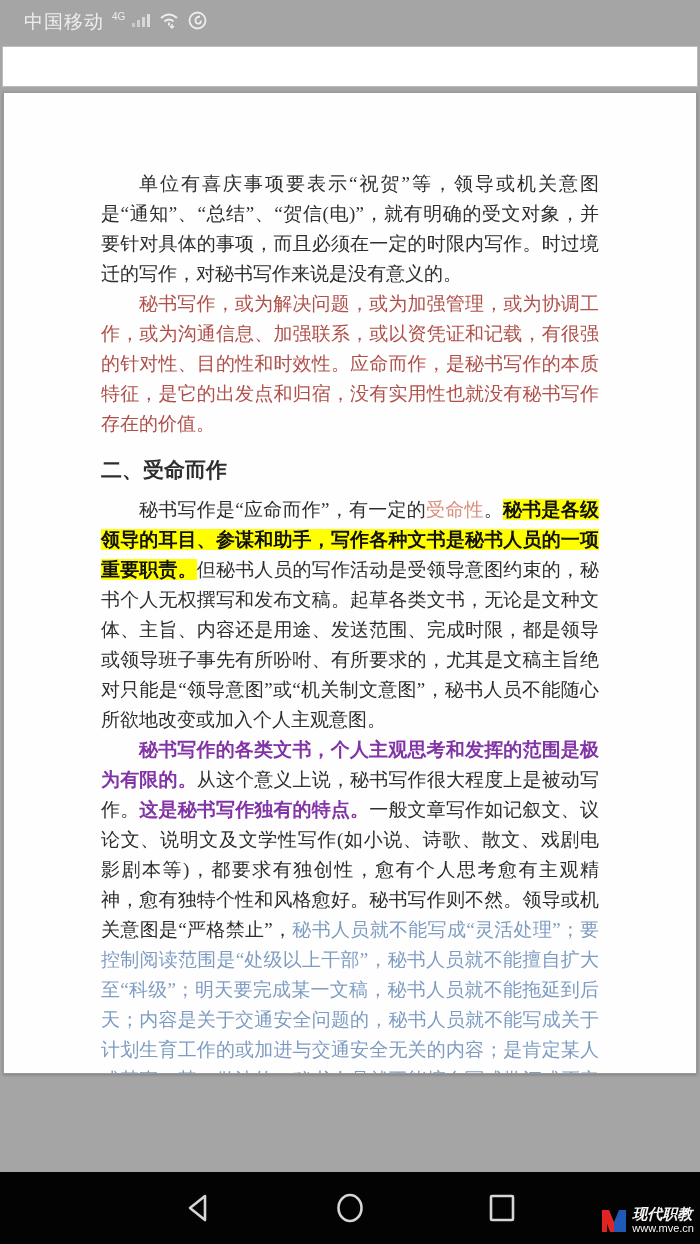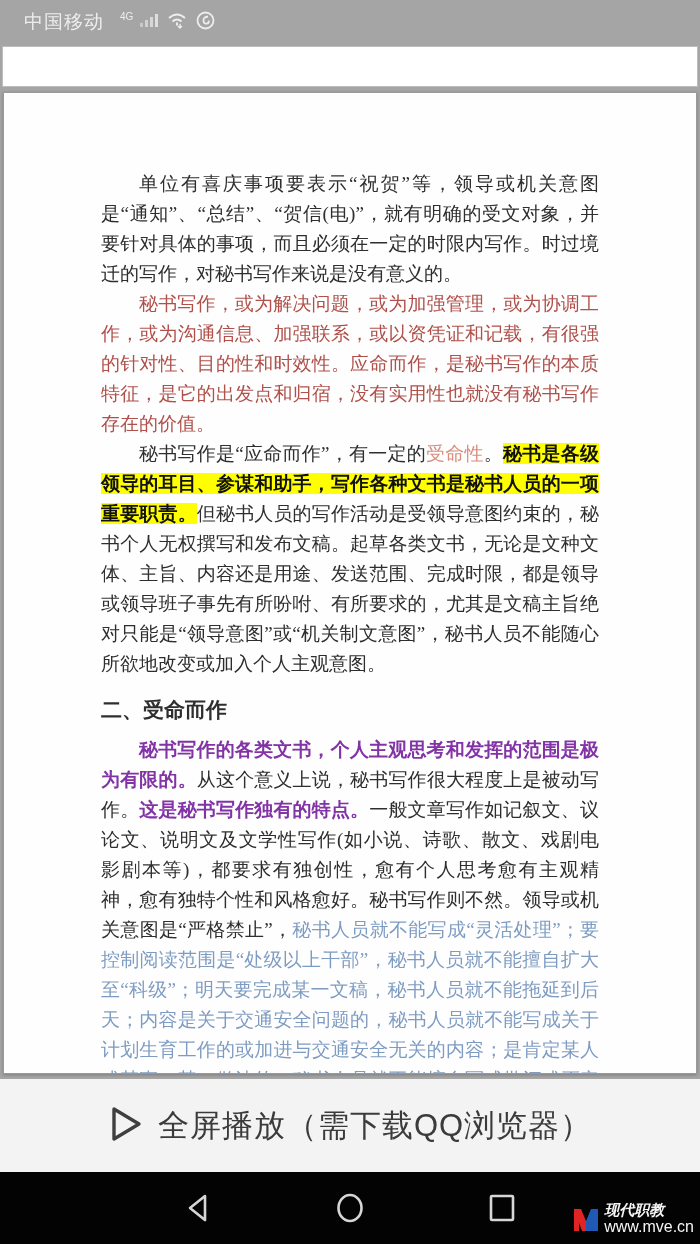--- a/index.html
+++ b/index.html
@@ -10,21 +10,21 @@
     background:#a5a5a5; overflow:hidden;
   }
   
   .status-bar {
     position:absolute; top:0; left:0; right:0; height:44px;
     display:flex; align-items:center; justify-content:space-between;
     padding:0 24px; color:#ededed;text-align:right;
   }
   .sb-left, .sb-right { display:flex; align-items:center; gap:7px; }
   .carrier { font-size:19px; letter-spacing:1px; }
-  .net-label { font-size:10px; position:relative; top:-6px; margin-left:9px; }
+  .net-label { font-size:10px; position:relative; top:-6px; margin-left:1px; }
   .sb-icon { display:inline-block; }
   .sb-time { font-size:19px; margin-left:3px; }
   
   .top-strip {
     position:absolute; top:46px; left:2px; right:2px; height:41px;
     background:#ffffff; border:1px solid #bdbdbd;
   }
   
   .doc-page {
     position:absolute; top:92px; left:3px; right:3px; height:982px;
@@ -63,21 +63,21 @@
     gap:110px;
   }
   .nav-btn { background:none; border:none; padding:4px; cursor:pointer; line-height:0; }
   
   .watermark {
     position:absolute; right:6px; bottom:8px; display:flex; align-items:center;
     gap:5px; color:#f5f5f5;
   }
   .wm-text { display:flex; flex-direction:column; line-height:1.05; }
   .wm-name { font-size:15px; font-weight:bold; font-style:italic; font-family:"Liberation Serif", serif; }
-  .wm-url  { font-size:16px; }
+  .wm-url  { font-size:11px; }
 </style>
 </head>
 <body>
 
 <div class="screen">
 
   <div class="status-bar">
     <div class="sb-left">
       <span class="carrier">中国移动</span>
       <span class="net-label">4G</span>
@@ -105,34 +105,26 @@
       </span>
     </div>
   </div>
 
   <div class="top-strip"></div>
 
   <div class="doc-page">
     <div class="doc-body" id="doc-body">
         <p class="para"><span class="seg-normal">单位有喜庆事项要表示“祝贺”等，领导或机关意图是“通知”、“总结”、“贺信(电)”，就有明确的受文对象，并要针对具体的事项，而且必须在一定的时限内写作。时过境迁的写作，对秘书写作来说是没有意义的。</span></p>
         <p class="para"><span class="seg-red">秘书写作，或为解决问题，或为加强管理，或为协调工作，或为沟通信息、加强联系，或以资凭证和记载，有很强的针对性、目的性和时效性。应命而作，是秘书写作的本质特征，是它的出发点和归宿，没有实用性也就没有秘书写作存在的价值。</span></p>
+        <p class="para heading"><span class="seg-normal">二、受命而作</span></p>
         <p class="para"><span class="seg-normal">秘书写作是“应命而作”，有一定的</span><span class="seg-salmon">受命性</span><span class="seg-normal">。</span><span class="seg-highlight">秘书是各级领导的耳目、参谋和助手，写作各种文书是秘书人员的一项重要职责。</span><span class="seg-normal">但秘书人员的写作活动是受领导意图约束的，秘书个人无权撰写和发布文稿。起草各类文书，无论是文种文体、主旨、内容还是用途、发送范围、完成时限，都是领导或领导班子事先有所吩咐、有所要求的，尤其是文稿主旨绝对只能是“领导意图”或“机关制文意图”，秘书人员不能随心所欲地改变或加入个人主观意图。</span></p>
-        <p class="para heading"><span class="seg-normal">二、受命而作</span></p>
         <p class="para"><span class="seg-purple">秘书写作的各类文书，个人主观思考和发挥的范围是极为有限的。</span><span class="seg-normal">从这个意义上说，秘书写作很大程度上是被动写作。</span><span class="seg-purple">这是秘书写作独有的特点。</span><span class="seg-normal">一般文章写作如记叙文、议论文、说明文及文学性写作(如小说、诗歌、散文、戏剧电影剧本等)，都要求有独创性，愈有个人思考愈有主观精神，愈有独特个性和风格愈好。秘书写作则不然。领导或机关意图是“严格禁止”，</span><span class="seg-blue">秘书人员就不能写成“灵活处理”；要控制阅读范围是“处级以上干部”，秘书人员就不能擅自扩大至“科级”；明天要完成某一文稿，秘书人员就不能拖延到后天；内容是关于交通安全问题的，秘书人员就不能写成关于计划生育工作的或加进与交通安全无关的内容；是肯定某人或某事、某一做法的，秘书人员就不能擅自写成批评或否定意见....</span></p>
       </div>
   </div>
 
-  <div class="play-bar">
-    <span>
-      <svg width="36" height="40" viewBox="0 0 36 40" fill="none" stroke="#3f3f3f" stroke-width="3.4" stroke-linejoin="round">
-        <path d="M6 5 L31 20 L6 35 Z"></path>
-      </svg>
-    </span>
-    <span class="play-label">全屏播放（需下载QQ浏览器）</span>
-  </div>
 
   <div class="nav-bar">
     <button class="nav-btn">
       <svg width="34" height="34" viewBox="0 0 34 34" fill="none" stroke="#d6d6d6" stroke-width="2.6" stroke-linejoin="round">
         <path d="M24 5 L9 17 L24 29 Z"></path>
       </svg>
     </button>
     <button class="nav-btn">
       <svg width="34" height="34" viewBox="0 0 34 34" fill="none" stroke="#d6d6d6" stroke-width="2.6">
         <ellipse cx="17" cy="17" rx="11.5" ry="13"></ellipse>

